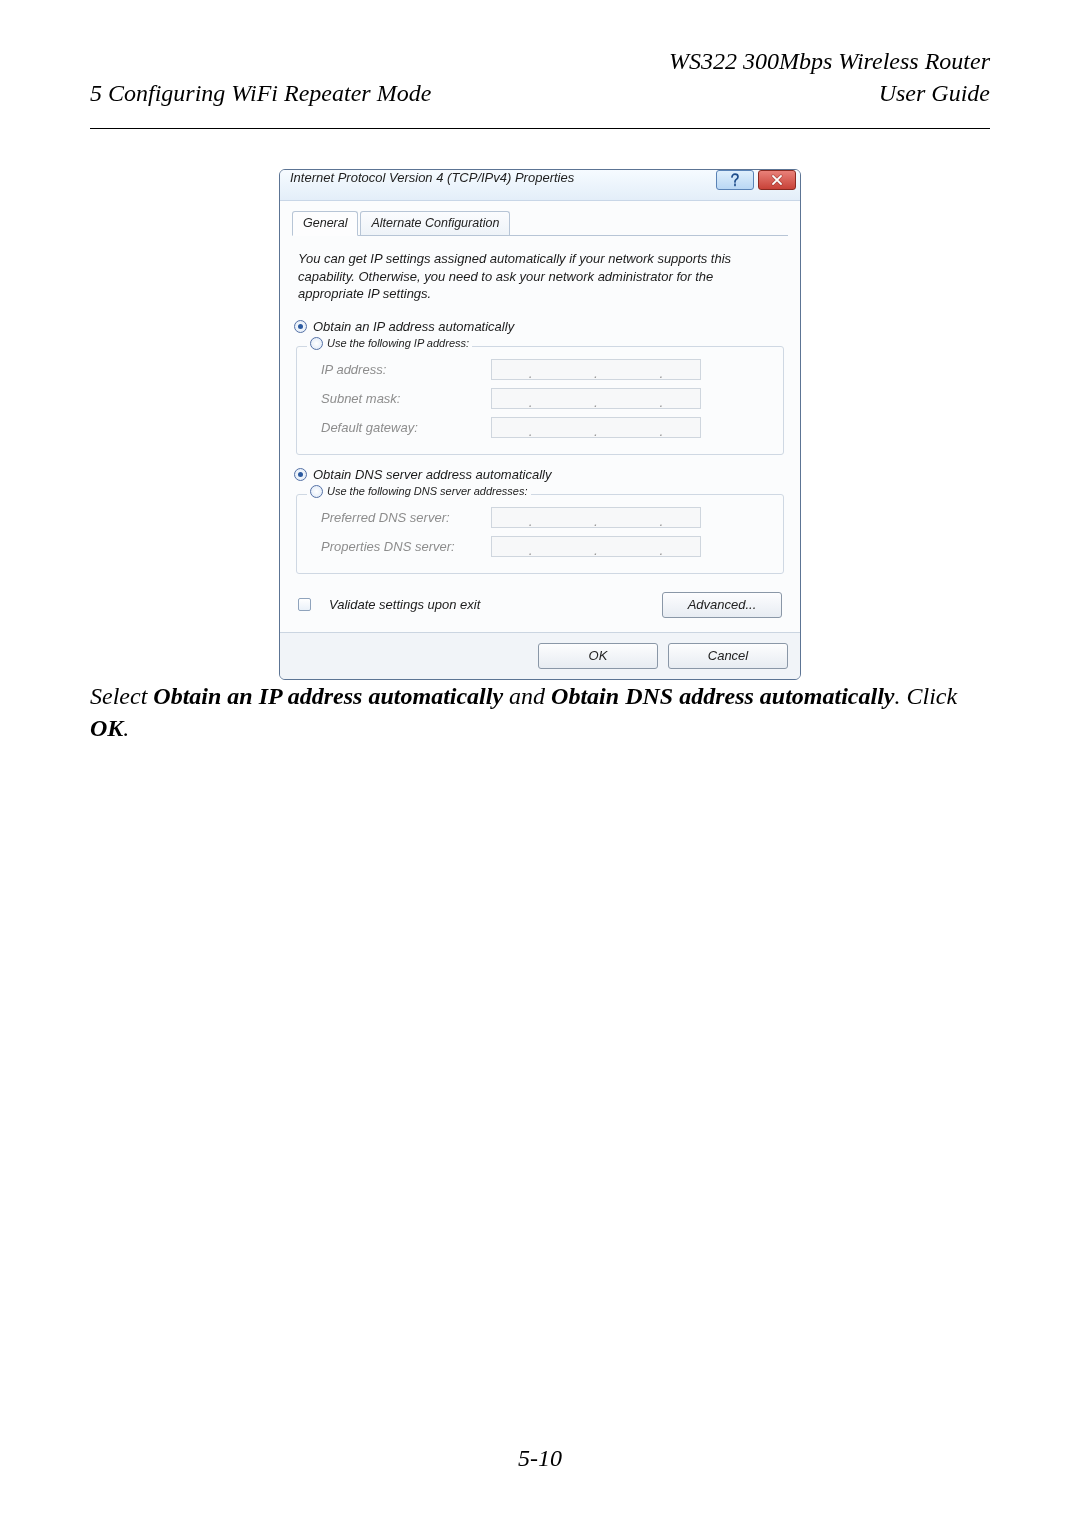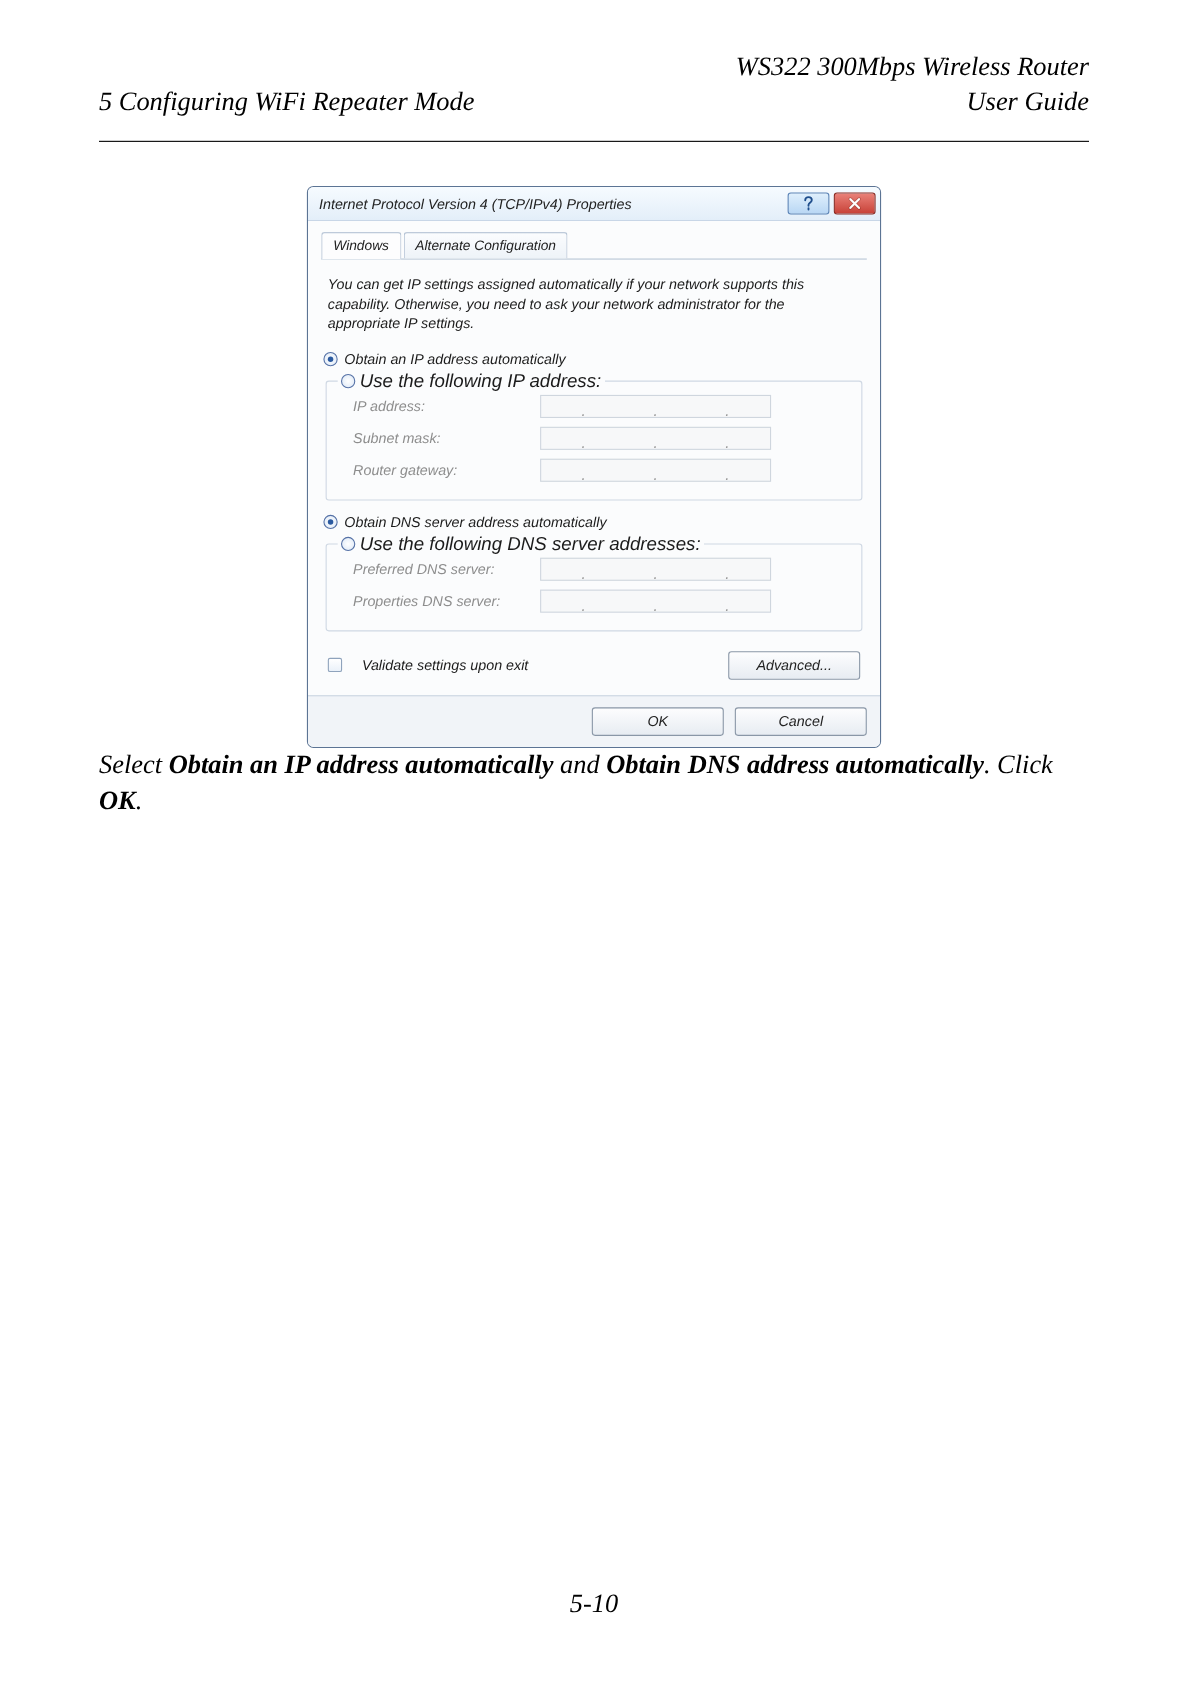--- a/index.html
+++ b/index.html
@@ -62,21 +62,20 @@
     font-size: 13px;
     color: #1b1b1b;
     border: 1px solid #5c7494;
     border-radius: 6px;
     background: #fdfdfe;
     box-shadow: inset 0 0 0 1px #e9f2fb;
     overflow: hidden;
   }
   .titlebar {
     display: flex;
-    align-items: center;
     height: 30px;
     background: linear-gradient(#f6fbff, #e3eef9);
     border-bottom: 1px solid #c8d6e7;
     padding: 0 4px 0 10px;
   }
   .titlebar-title {
     flex: 1;
     font-size: 13px;
     color: #222;
   }
@@ -150,21 +149,21 @@
   }
   .group-legend {
     position: absolute;
     top: -10px;
     left: 10px;
     background: #fbfcfd;
     padding: 0 3px;
     display: flex;
     align-items: center;
     gap: 4px;
-    font-size: 17px;
+    font-size: 11px;
   }
   .radio-outer {
     width: 13px;
     height: 13px;
     border-radius: 50%;
     border: 1px solid #5571a6;
     background: radial-gradient(#fff, #dbe7f6);
     display: inline-flex;
     align-items: center;
     justify-content: center;
@@ -300,21 +299,21 @@
               <path d="M2 2 L10 10 M10 2 L2 10" stroke="#fff" stroke-width="2" stroke-linecap="round"></path>
               <path d="M2 2 L10 10 M10 2 L2 10" stroke="#6e150d" stroke-width="3.2" stroke-linecap="round" opacity="0.35"></path>
               <path d="M2 2 L10 10 M10 2 L2 10" stroke="#ffffff" stroke-width="1.6" stroke-linecap="round"></path>
             </svg>
           </div>
         </div>
       </div>
 
       <div class="dialog-body">
         <div class="tabs">
-          <div class="tab active">Windows</div>
+          <div class="tab active">General</div>
           <div class="tab">Alternate Configuration</div>
         </div>
 
         <div class="intro">You can get IP settings assigned automatically if your network supports this capability. Otherwise, you need to ask your network administrator for the appropriate IP settings.</div>
 
         <div class="radio-line">
           <span class="radio-outer">
               <span class="dot"></span>
             </span>
           <span>Obtain an IP address automatically</span>
@@ -334,21 +333,21 @@
           </div>
           <div class="field-row">
             <div class="field-label">Subnet mask:</div>
             <div class="ip-input">
               <span class="ip-dot">.</span>
                 <span class="ip-dot">.</span>
                 <span class="ip-dot">.</span>
             </div>
           </div>
           <div class="field-row">
-            <div class="field-label">Router gateway:</div>
+            <div class="field-label">Default gateway:</div>
             <div class="ip-input">
               <span class="ip-dot">.</span>
                 <span class="ip-dot">.</span>
                 <span class="ip-dot">.</span>
             </div>
           </div>
         </div>
 
         <div class="radio-line">
           <span class="radio-outer">

